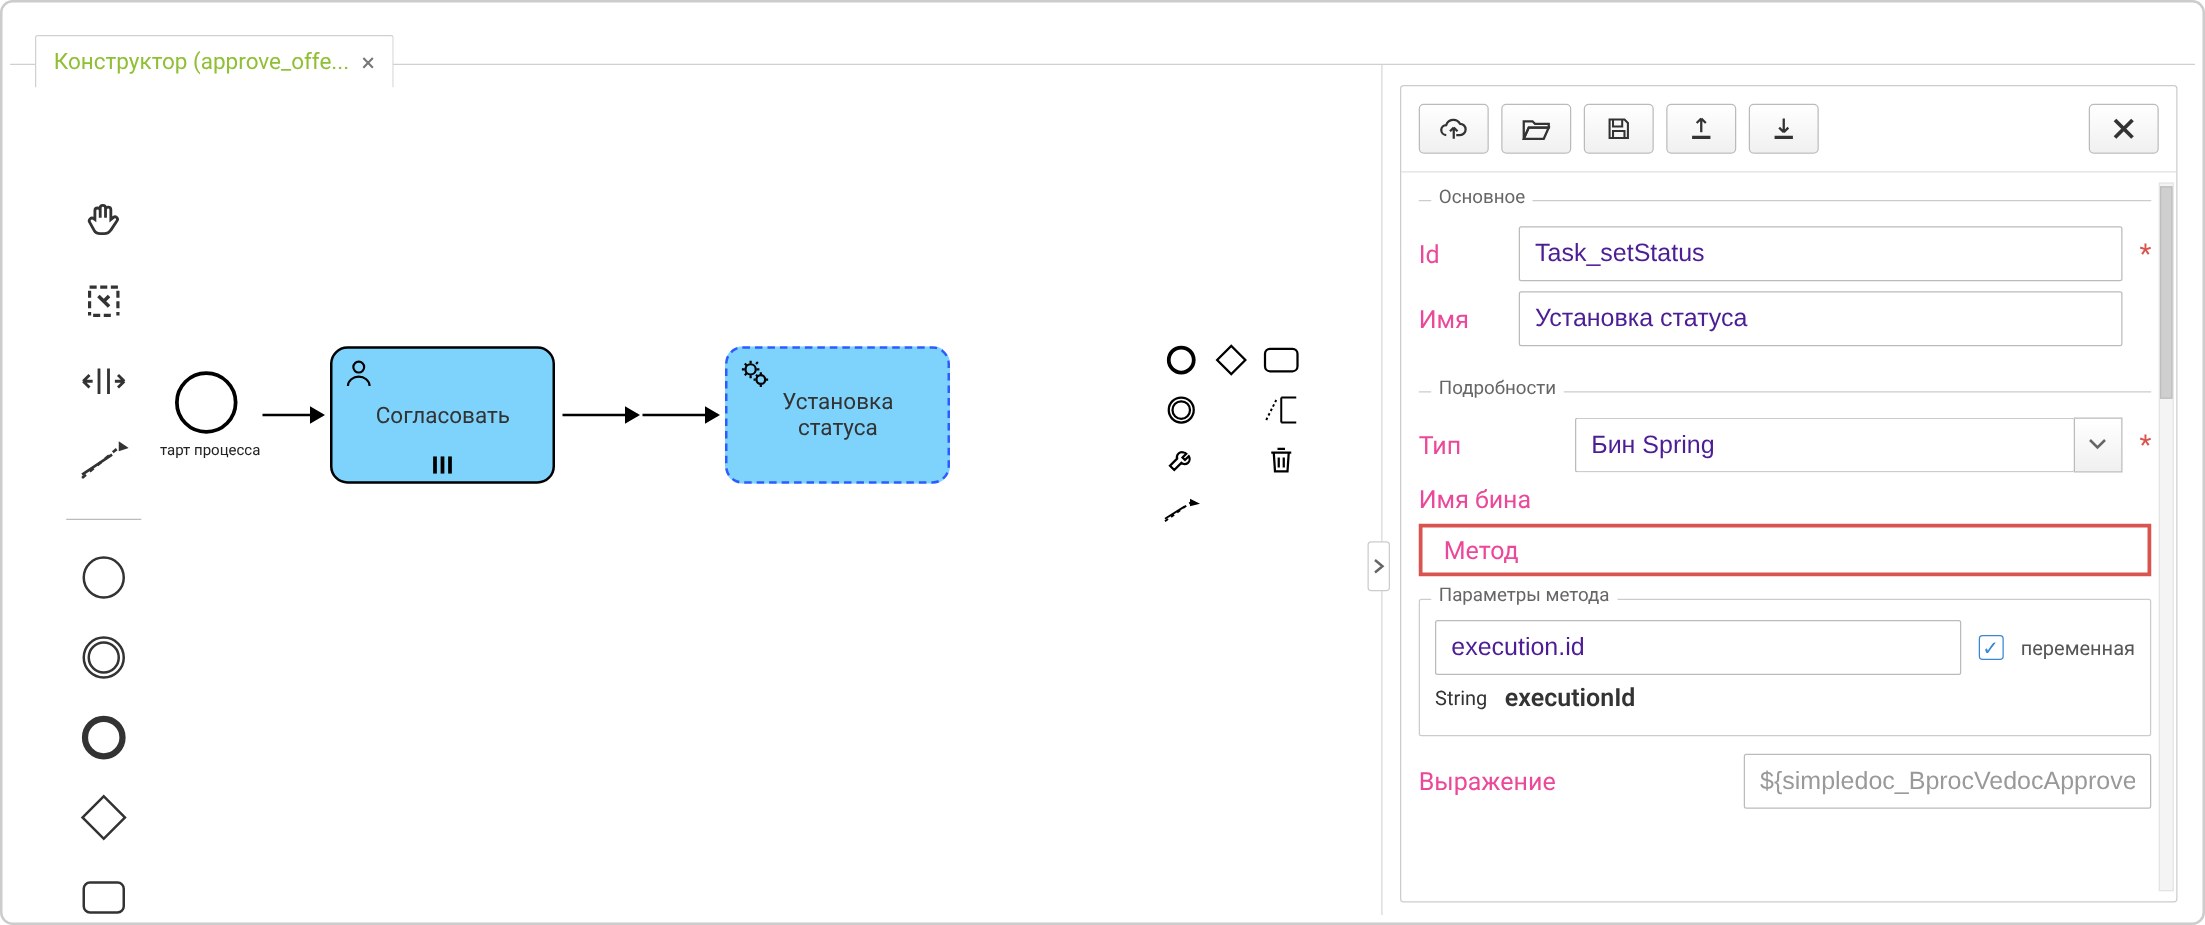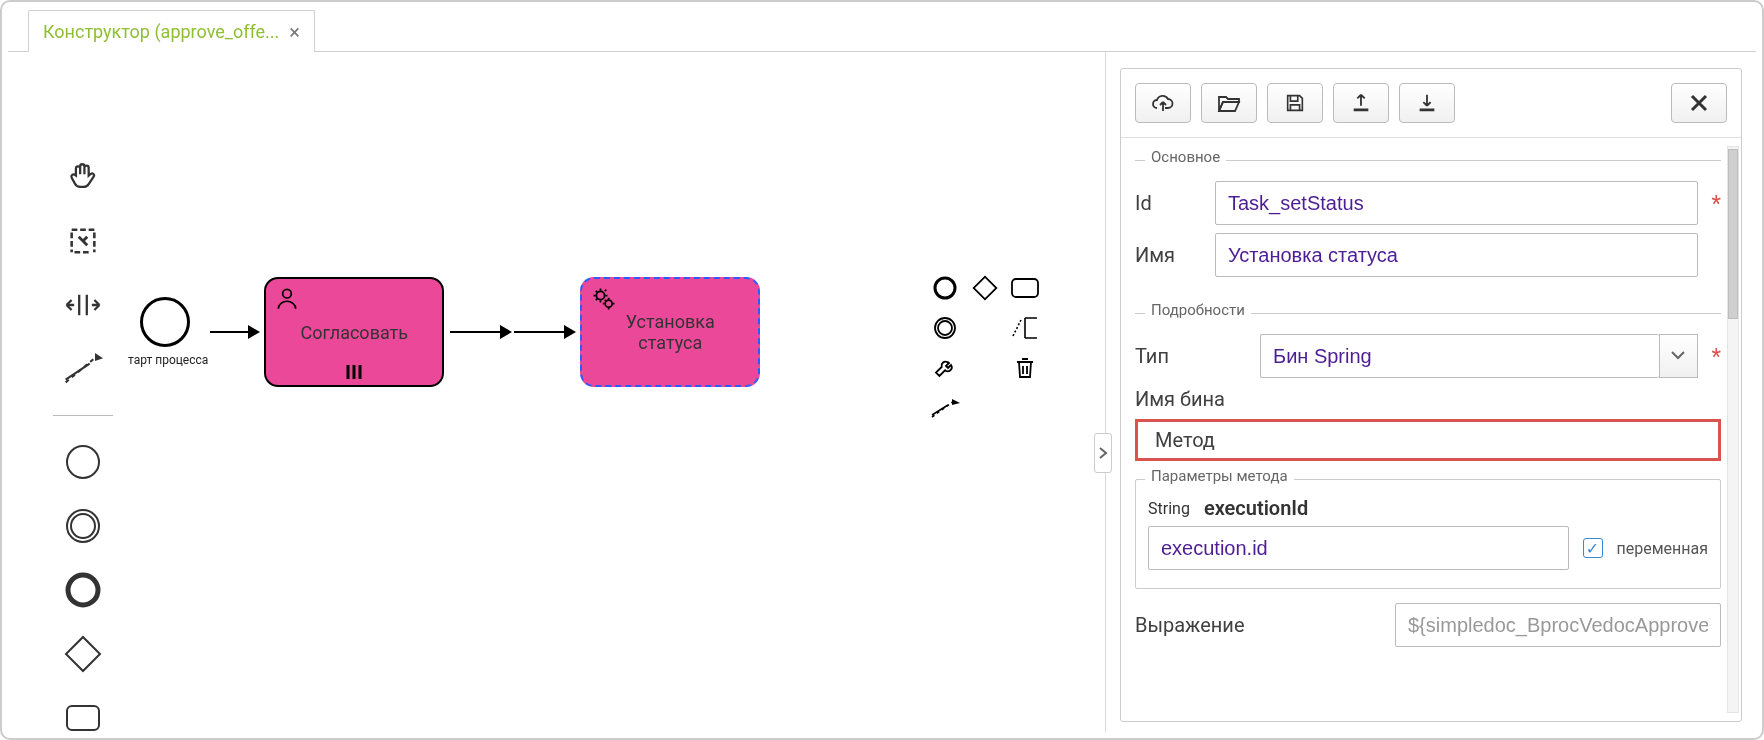--- a/index.html
+++ b/index.html
@@ -1,56 +1,56 @@
 <!DOCTYPE html>
 <html><head>
 <meta charset="utf-8">
 <style>
   html, body { margin:0; padding:0; font-family: -apple-system, BlinkMacSystemFont, "Segoe UI", Roboto, Arial, sans-serif; font-size:16px; color:#333; background:#fff; }
   *{box-sizing:border-box;}
   .frame{width:1764px; height:740px; border:2px solid #ccc; border-radius:10px; position:relative; overflow:hidden; padding:6px; background:#fff;}
   
   .tabbar{height:44px; display:flex; align-items:flex-end; padding-left:20px; border-bottom:1px solid #d0d0d0;}
-  .tab{display:flex; align-items:center; gap:10px; padding:10px 14px; border:1px solid #d0d0d0; border-bottom:none; border-radius:2px 2px 0 0; background:#fff; font-size:18px; color:#8fbf33; position:relative; top:1px;}
+  .tab{display:flex; align-items:center; gap:10px; padding:10px 14px; border:1px solid #d0d0d0; border-bottom:none; border-radius:2px 2px 0 0; background:#fff; font-size:18px; color:#8fbf33; position:relative; top:19px;}
   .tab .close{color:#777; font-size:20px; line-height:1;}
   
   .main{display:flex; height:calc(100% - 44px);}
   .editor{flex:1; position:relative; padding:30px 20px 10px 30px; border-right:1px solid #d8d8d8;}
   .palette{position:absolute; left:40px; top:105px; width:70px; display:flex; flex-direction:column; align-items:center; gap:24px;}
   .pal-item{width:40px; height:40px; display:flex; align-items:center; justify-content:center; color:#222;}
   .pal-sep{width:60px; height:0; border-top:1px solid #bbb; margin:2px 0;}
   
   .canvas{position:absolute; left:120px; top:225px;}
   .flow{display:flex; align-items:center;}
   .start{width:50px; height:50px; border:3px solid #000; border-radius:50%; margin-right:6px;}
   .start-wrap{display:flex; flex-direction:column; align-items:center;}
   .start-label{font-size:12px; color:#222; margin-top:6px; white-space:nowrap;}
   .arrow-line{width:60px; height:2px; background:#000; position:relative; margin:0 2px;}
   .arrow-line::after{content:''; position:absolute; right:-2px; top:-6px; border-left:12px solid #000; border-top:7px solid transparent; border-bottom:7px solid transparent;}
-  .task{width:180px; height:110px; border:2px solid #000; border-radius:14px; display:flex; flex-direction:column; align-items:center; justify-content:center; font-size:18px; position:relative; margin:0 4px; background:#ec4899;}
+  .task{width:180px; height:110px; border:2px solid #000; border-radius:14px; display:flex; flex-direction:column; align-items:center; justify-content:center; font-size:18px; position:relative; margin:0 4px; background:#7dd3fc;}
   .task.selected{border:2px dashed #2e5bff; box-shadow:0 0 0 0;}
   .task .task-icon{position:absolute; left:8px; top:6px;}
   .task .marker{position:absolute; bottom:6px; left:0; right:0; display:flex; justify-content:center;}
   .ctx-pad{position:absolute; left:800px; top:-6px; display:grid; grid-template-columns:repeat(3,34px); gap:6px;}
   .ctx-pad .ci{width:34px; height:34px; display:flex; align-items:center; justify-content:center;}
   
   .panel{width:650px; padding:16px 14px 10px 14px; position:relative;}
   .panel-inner{border:1px solid #ccc; border-radius:3px; height:100%; display:flex; flex-direction:column;}
   .toolbar{display:flex; gap:10px; padding:14px; border-bottom:1px solid #e0e0e0;}
   .toolbar .spacer{flex:1;}
   .tb-btn{min-width:56px; height:40px; border:1px solid #bbb; border-radius:4px; background:linear-gradient(#fff,#f0f0f0); display:flex; align-items:center; justify-content:center; font-size:18px;}
   .scrollwrap{position:relative; flex:1; padding:0 20px 8px 14px;}
   .scrollbar{position:absolute; right:2px; top:8px; bottom:8px; width:12px; background:#f4f4f4; border:1px solid #e4e4e4;}
   .scrollbar .thumb{position:absolute; left:0; right:0; top:2px; height:170px; background:#cfcfcf; border:1px solid #bdbdbd;}
   .group{position:relative; margin-top:10px; padding-top:12px;}
   .group-legend{position:absolute; top:0; left:10px; background:#fff; padding:0 6px; font-size:15px; color:#666;}
   .group-box{border-top:1px solid #ccc; padding:12px 0 6px 0;}
   .group.boxed .group-box{border:1px solid #ccc; border-radius:2px; padding:10px 12px 12px 12px;}
   .row{display:flex; align-items:center; gap:10px; margin:8px 0;}
-  .row .label{color:#404040; font-size:20px;}
+  .row .label{color:#ec4899; font-size:20px;}
   .row .w1{width:70px;}
   .row .w2{width:115px;}
   .row .field{flex:1; position:relative;}
   .input{width:100%; height:44px; border:1px solid #bbb; border-radius:2px; padding:0 12px; font-size:20px; color:#4c1d95; background:#fff;}
   .input.ro{color:#999;}
   .req{color:#d9534f; margin-left:4px; font-size:22px;}
   .select{display:flex; align-items:center;}
   .select .input{border-right:none;}
   .select .dd{width:42px; height:44px; border:1px solid #bbb; border-left:1px solid #bbb; background:linear-gradient(#fff,#f0f0f0); display:flex; align-items:center; justify-content:center;}
   .hl{border:3px solid #d9534f; padding:6px 17px; margin:6px 0;}
@@ -307,28 +307,28 @@
               <div class="hl">
                 <div class="row" style="margin:0;">
                   <div class="label w2">Метод</div>
                 </div>
               </div>
 
               <div class="group boxed" style="margin-top:6px;">
                 <div class="group-legend">Параметры метода</div>
                 <div class="group-box">
                   <div class="param-row">
-                    <span class="label">String</span>
-                    <span style="font-size:20px; color:#333; font-weight:600;">executionId</span>
-                  </div>
-                  <div class="param-row">
                     <div class="field" style="flex:1;"><input class="input" value="execution.id" style=""></div>
                     <span class="chk">✓</span>
                     <span class="label" style="color:#555;">переменная</span>
                   </div>
+                  <div class="param-row">
+                    <span class="label">String</span>
+                    <span style="font-size:20px; color:#333; font-weight:600;">executionId</span>
+                  </div>
                 </div>
               </div>
 
               <div class="row" style="margin-top:14px;">
                 <div class="label" style="width:250px;">Выражение</div>
                 <div class="field"><input class="input ro" readonly="" value="${simpledoc_BprocVedocApproveS" style=""></div>
               </div>
 
             </div>
           </div>

